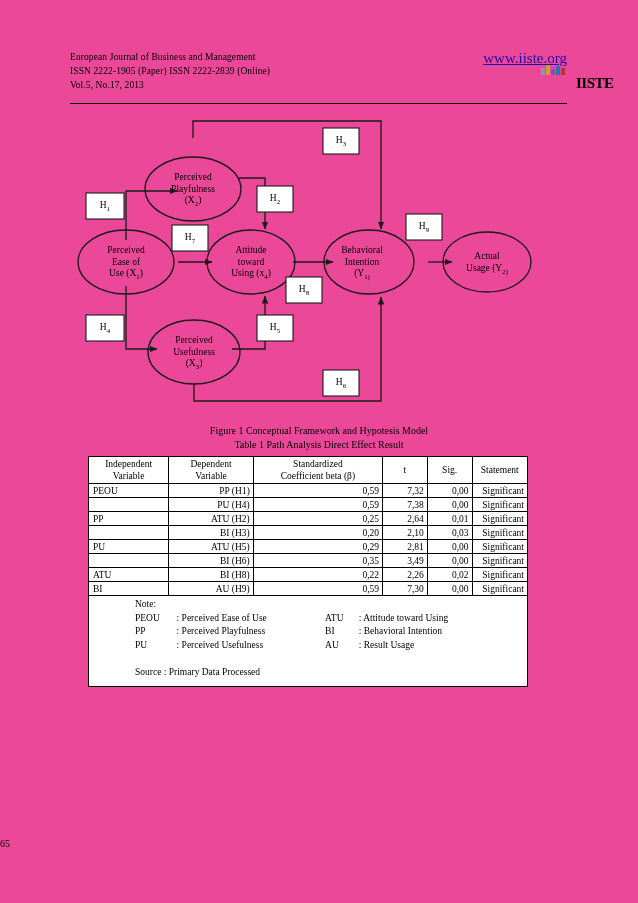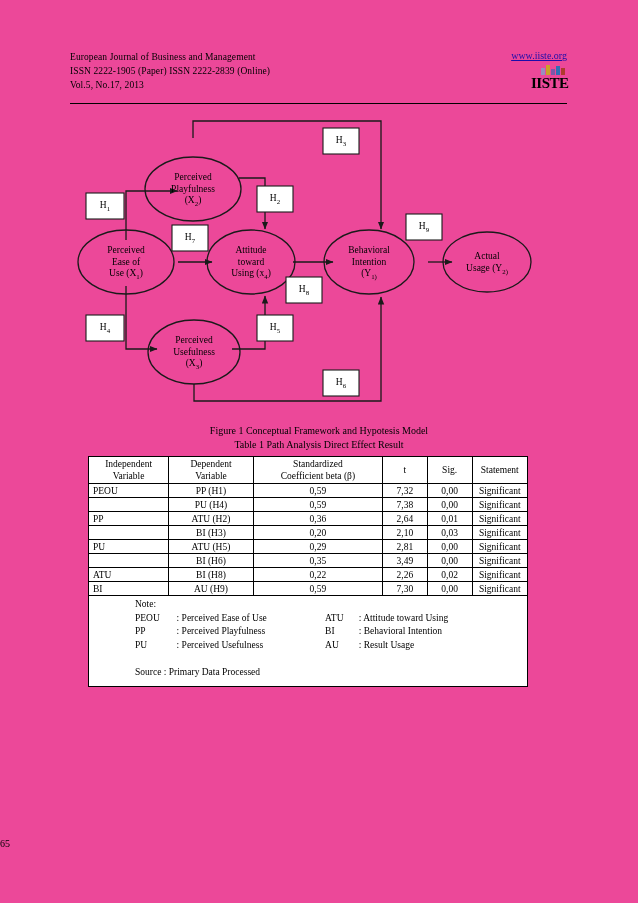--- a/index.html
+++ b/index.html
@@ -32,21 +32,21 @@
   .hdr-line {
     font-size: 9.5px;
     line-height: 14px;
     letter-spacing: 0.1px;
     white-space: nowrap;
   }
   #journal-url {
     position: absolute;
     right: 0px;
     top: 0px;
-    font-size: 10px;
+    font-size: 15px;
     color: #1a0dab;
     text-decoration: underline;
     white-space: nowrap;
   }
   #logo {
     position: absolute;
     right: 2px;
     top: 15px;
     width: 34px;
     height: 30px;
@@ -59,20 +59,21 @@
     justify-content: flex-end;
   }
   #logo-bars i { display: block; width: 4px; }
   #logo-text {
     font-family: "Liberation Serif", serif;
     font-weight: bold;
     font-size: 15px;
     line-height: 16px;
     text-align: right;
     letter-spacing: -0.5px;
+    margin-left: 45px;
   }
   #header-rule {
     position: absolute;
     left: 70px;
     top: 103px;
     width: 497px;
     height: 0;
     border-top: 1.3px solid #000;
   }
 
@@ -134,21 +135,21 @@
     border: 0.9px solid #000;
     padding: 0px 3px;
     height: 13px;
     font-weight: normal;
   }
   #result-table thead th {
     text-align: center;
     height: 13px;
     vertical-align: middle;
   }
-  #result-table td.c { text-align: center; }
+  #result-table td.c { text-align: right; }
   #result-table td.l { text-align: left; padding-left: 4px; }
   #result-table tr.head-row th { padding: 1px 2px; }
   
   #result-table tr th:first-child,
   #result-table tr td:first-child { border-left: 0; }
   #result-table tr th:last-child,
   #result-table tr td:last-child { border-right: 0; }
   #result-table thead tr:first-child th { border-top: 0; }
 
   #note-block {
@@ -254,21 +255,21 @@
     <div class="node-label" style="left:76px; top:133px; width:100px;">
       <div>Perceived</div>
       <div>Ease of</div>
       <div>Use (X<sub>1</sub>)</div>
     </div>
     <div class="node-label" style="left:203px; top:133px; width:96px;">
       <div>Attitude</div>
       <div>toward</div>
       <div>Using (x<sub>4</sub>)</div>
     </div>
-    <div class="node-label" style="left:319px; top:133px; width:100px;">
+    <div class="node-label" style="left:312px; top:133px; width:100px;">
       <div>Behavioral</div>
       <div>Intention</div>
       <div>(Y<sub>1)</sub></div>
     </div>
     <div class="node-label" style="left:437px; top:139px; width:100px;">
       <div>Actual</div>
       <div>Usage (Y<sub>2)</sub></div>
     </div>
     <div class="node-label" style="left:144px; top:223px; width:100px;">
       <div>Perceived</div>
@@ -334,21 +335,21 @@
             <td class="l"></td>
             <td class="c">PU (H4)</td>
             <td class="c">0,59</td>
             <td class="c">7,38</td>
             <td class="c">0,00</td>
             <td class="c">Significant</td>
           </tr>
           <tr>
             <td class="l">PP</td>
             <td class="c">ATU (H2)</td>
-            <td class="c">0,36</td>
+            <td class="c">0,25</td>
             <td class="c">2,64</td>
             <td class="c">0,01</td>
             <td class="c">Significant</td>
           </tr>
           <tr>
             <td class="l"></td>
             <td class="c">BI (H3)</td>
             <td class="c">0,20</td>
             <td class="c">2,10</td>
             <td class="c">0,03</td>

